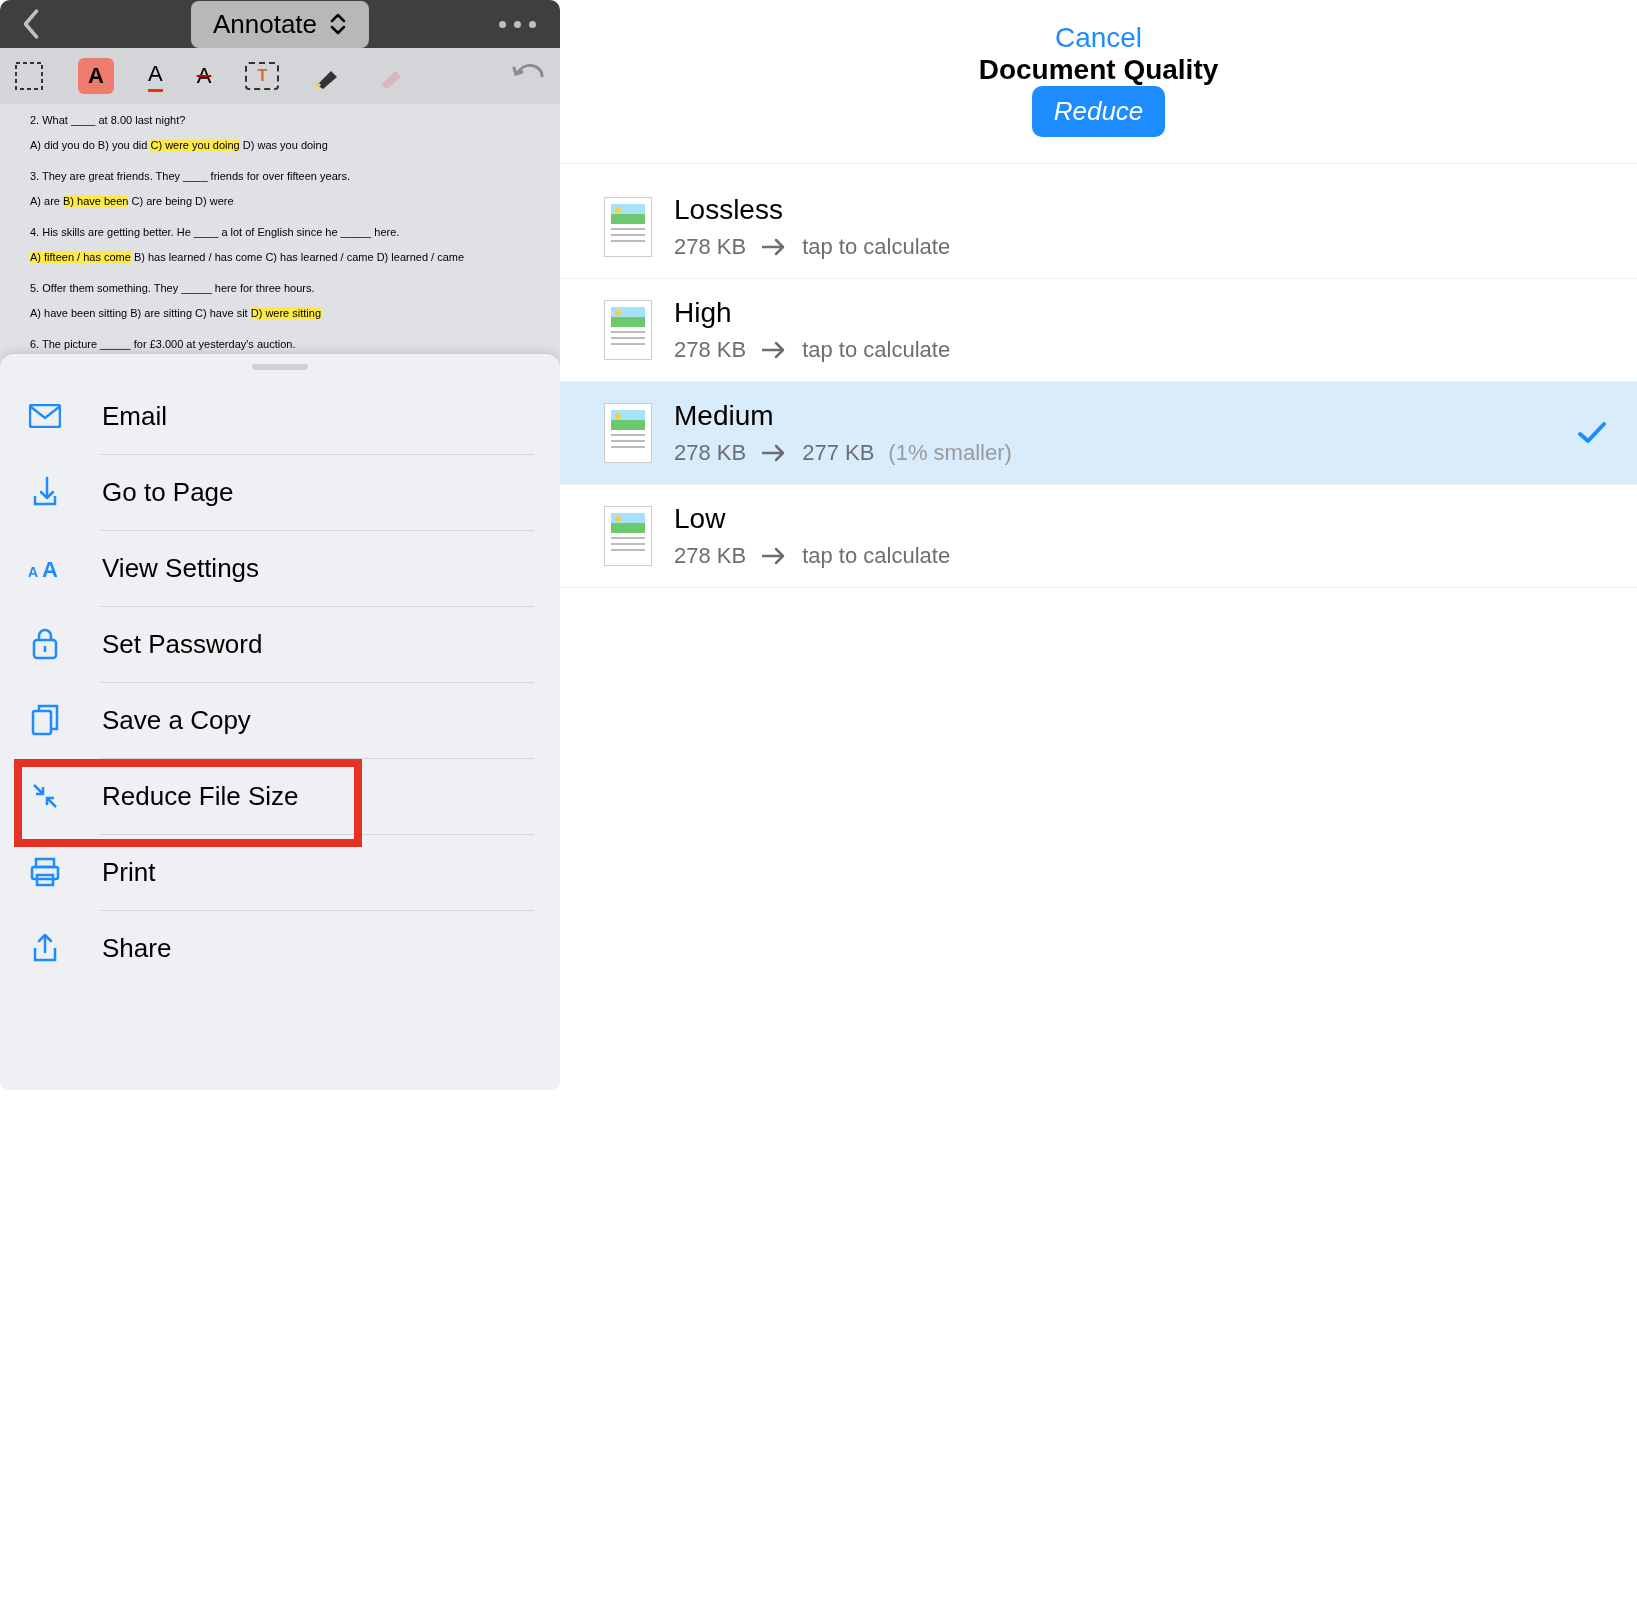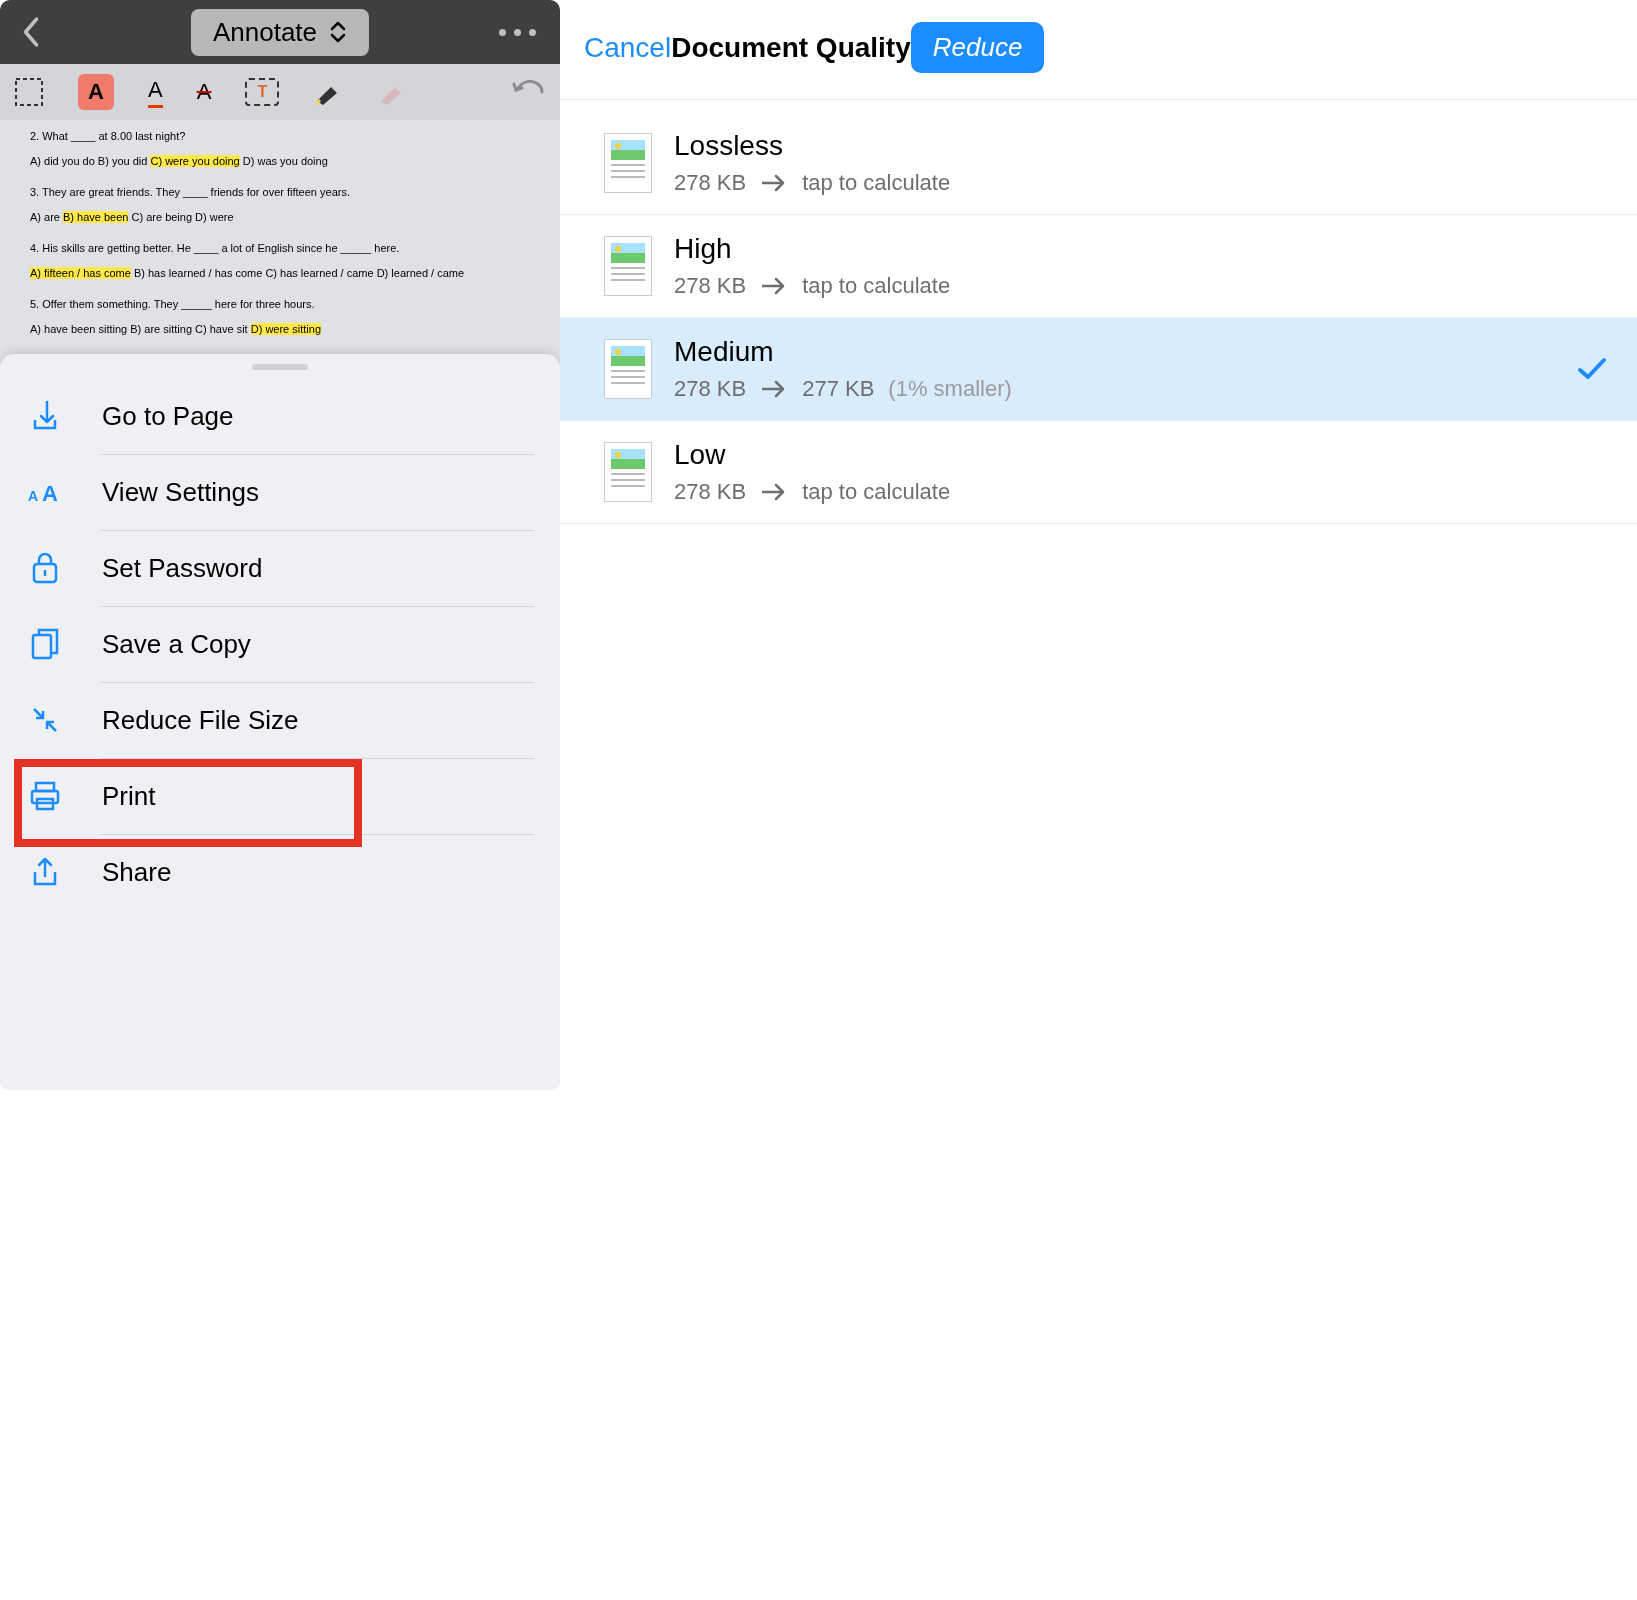--- a/index.html
+++ b/index.html
@@ -2,21 +2,21 @@
 <html><head>
 <meta charset="utf-8">
 <style>
   * { box-sizing: border-box; margin: 0; padding: 0; }
   html, body { width: 1637px; height: 1600px; font-family: -apple-system, Helvetica, Arial, sans-serif; background: #fff; }
   .wrap { display: flex; width: 1637px; height: 1090px; }
   .left { width: 560px; background: #e5e6ea; position: relative; border-radius: 10px; overflow: hidden; }
   .right { flex: 1; background: #ffffff; position: relative; }
 
   
-  .topbar { height: 64px; background: #3d3f41; display: flex; align-items: center; position: relative; }
+  .topbar { height: 48px; background: #3d3f41; display: flex; align-items: center; position: relative; }
   .back { margin-left: 20px; }
   .back svg { width: 22px; height: 34px; }
   .mode-pill { position: absolute; left: 50%; transform: translateX(-50%); background: #b8b8b8; border-radius: 8px; padding: 8px 22px; display: flex; align-items: center; gap: 12px; font-size: 26px; color: #000; }
   .dots { position: absolute; right: 24px; display: flex; gap: 8px; }
   .dots span { width: 7px; height: 7px; border-radius: 50%; background: #bfbfbf; display: block; }
 
   
   .ann-bar { height: 56px; background: #d4d5d9; display: flex; align-items: center; gap: 34px; padding: 0 14px; }
   .ann-bar .tool { display:flex; align-items:center; justify-content:center; }
   .tool-a-hl { background:#ef7b6c; width:36px; height:36px; border-radius:6px; display:flex; align-items:center; justify-content:center; font-weight:600; font-size:22px; }
@@ -32,21 +32,21 @@
   
   .sheet { position:absolute; left:0; right:0; bottom:0; top:354px; background:#eef0f3; border-radius: 14px 14px 10px 10px; box-shadow: 0 -2px 10px rgba(0,0,0,0.12); }
   .grabber { width:56px; height:6px; background:#cfd1d6; border-radius:3px; margin:10px auto 8px; }
   .menu-row { display:flex; align-items:center; height:76px; padding: 0 28px; gap: 40px; }
   .menu-row + .menu-row::before { content:""; position:absolute; left:100px; right:26px; height:1px; background:#d4d6da; transform:translateY(-38px); }
   .menu-row .micon { width:34px; display:flex; justify-content:center; }
   .menu-row .mlabel { font-size: 26px; color:#000; }
   .red-box { position:absolute; left:14px; top:759px; width:348px; height:88px; border:8px solid #e53224; pointer-events:none; }
 
   
-  .qhdr { display:flex; align-items:center; justify-content:flex-start; padding: 22px 24px 26px 24px; border-bottom:1px solid #eee; }
+  .qhdr { display:flex; align-items:center; justify-content:flex-start; padding: 22px 24px 26px 24px; border-bottom:1px solid #eee;flex-direction:column; }
   .cancel { color:#1d8cff; font-size:28px; }
   .qtitle { font-size:28px; font-weight:700; color:#000; }
   .reduce-btn { background:#1d8cff; color:#fff; font-size:26px; border-radius:10px; padding:10px 22px;font-style:italic; }
 
   .qlist { padding: 12px 0; }
   .qitem { display:flex; align-items:center; padding: 18px 44px; gap: 22px; border-bottom:1px solid #eee; position:relative; }
   .qitem.selected { background:#d8ecfb;justify-content:center; }
   .thumb { width:48px; height:60px; border:1px solid #ccc; background:#fff; display:flex; flex-direction:column; padding:6px; gap:4px;}
   .thumb .pic { height:20px; background: linear-gradient(#a8e1fa 50%, #6cc96d 50%); position:relative;}
   .thumb .pic::after{content:""; position:absolute; top:3px; left:4px; width:6px;height:6px;border-radius:50%;background:#f6d040;}
@@ -140,20 +140,29 @@
         <p>8. If you _____ more careful then, you _____ into trouble at that meeting last week.</p>
         <p><span class="hl">A) had been / would not get</span> B) have been / will not have got</p>
         <p>C) had been / would not have got D) were / would not get</p>
       </div>
 
     <div class="sheet">
       <div class="grabber"></div>
       <div id="menu-rows">
           <div class="menu-row">
             <div class="micon">
+              <svg width="32" height="24">
+                <rect x="1" y="1" width="30" height="22" rx="2" fill="none" stroke="#1d8cff" stroke-width="2.5"></rect>
+                <polyline points="2,3 16,14 30,3" fill="none" stroke="#1d8cff" stroke-width="2.5"></polyline>
+              </svg>
+            </div>
+            <div class="mlabel">Email</div>
+          </div>
+          <div class="menu-row">
+            <div class="micon">
               <svg width="28" height="32">
                 <path d="M16 2 v20 M16 22 l-6 -6 M16 22 l6 -6" fill="none" stroke="#1d8cff" stroke-width="2.5" stroke-linecap="round"></path>
                 <path d="M4 20 v8 h20 v-8" fill="none" stroke="#1d8cff" stroke-width="2.5"></path>
               </svg>
             </div>
             <div class="mlabel">Go to Page</div>
           </div>
           <div class="menu-row">
             <div class="micon">
               <svg width="36" height="26">

